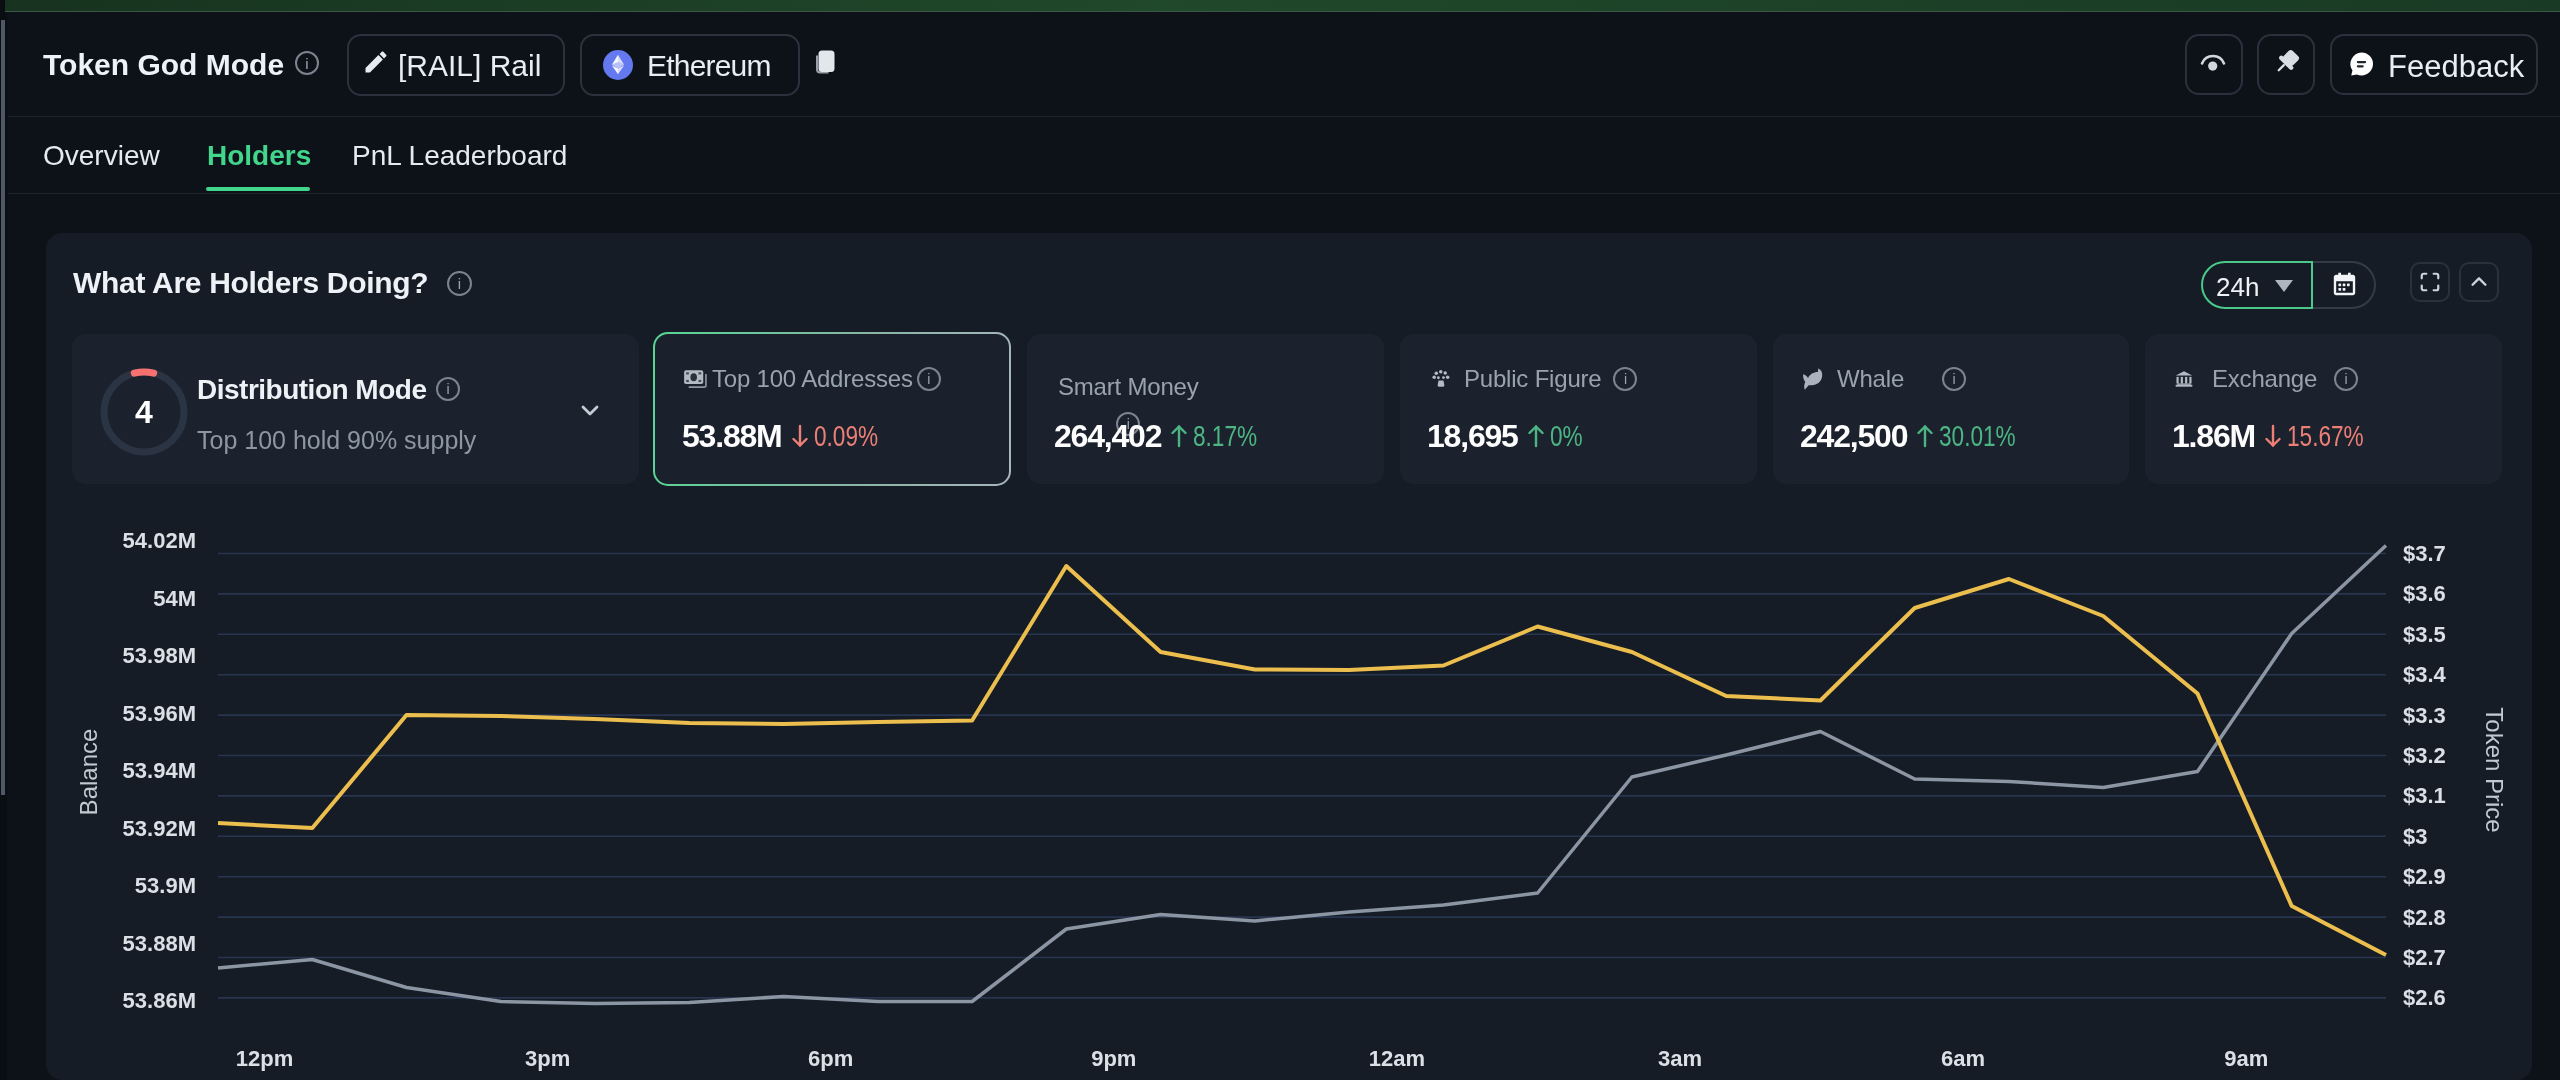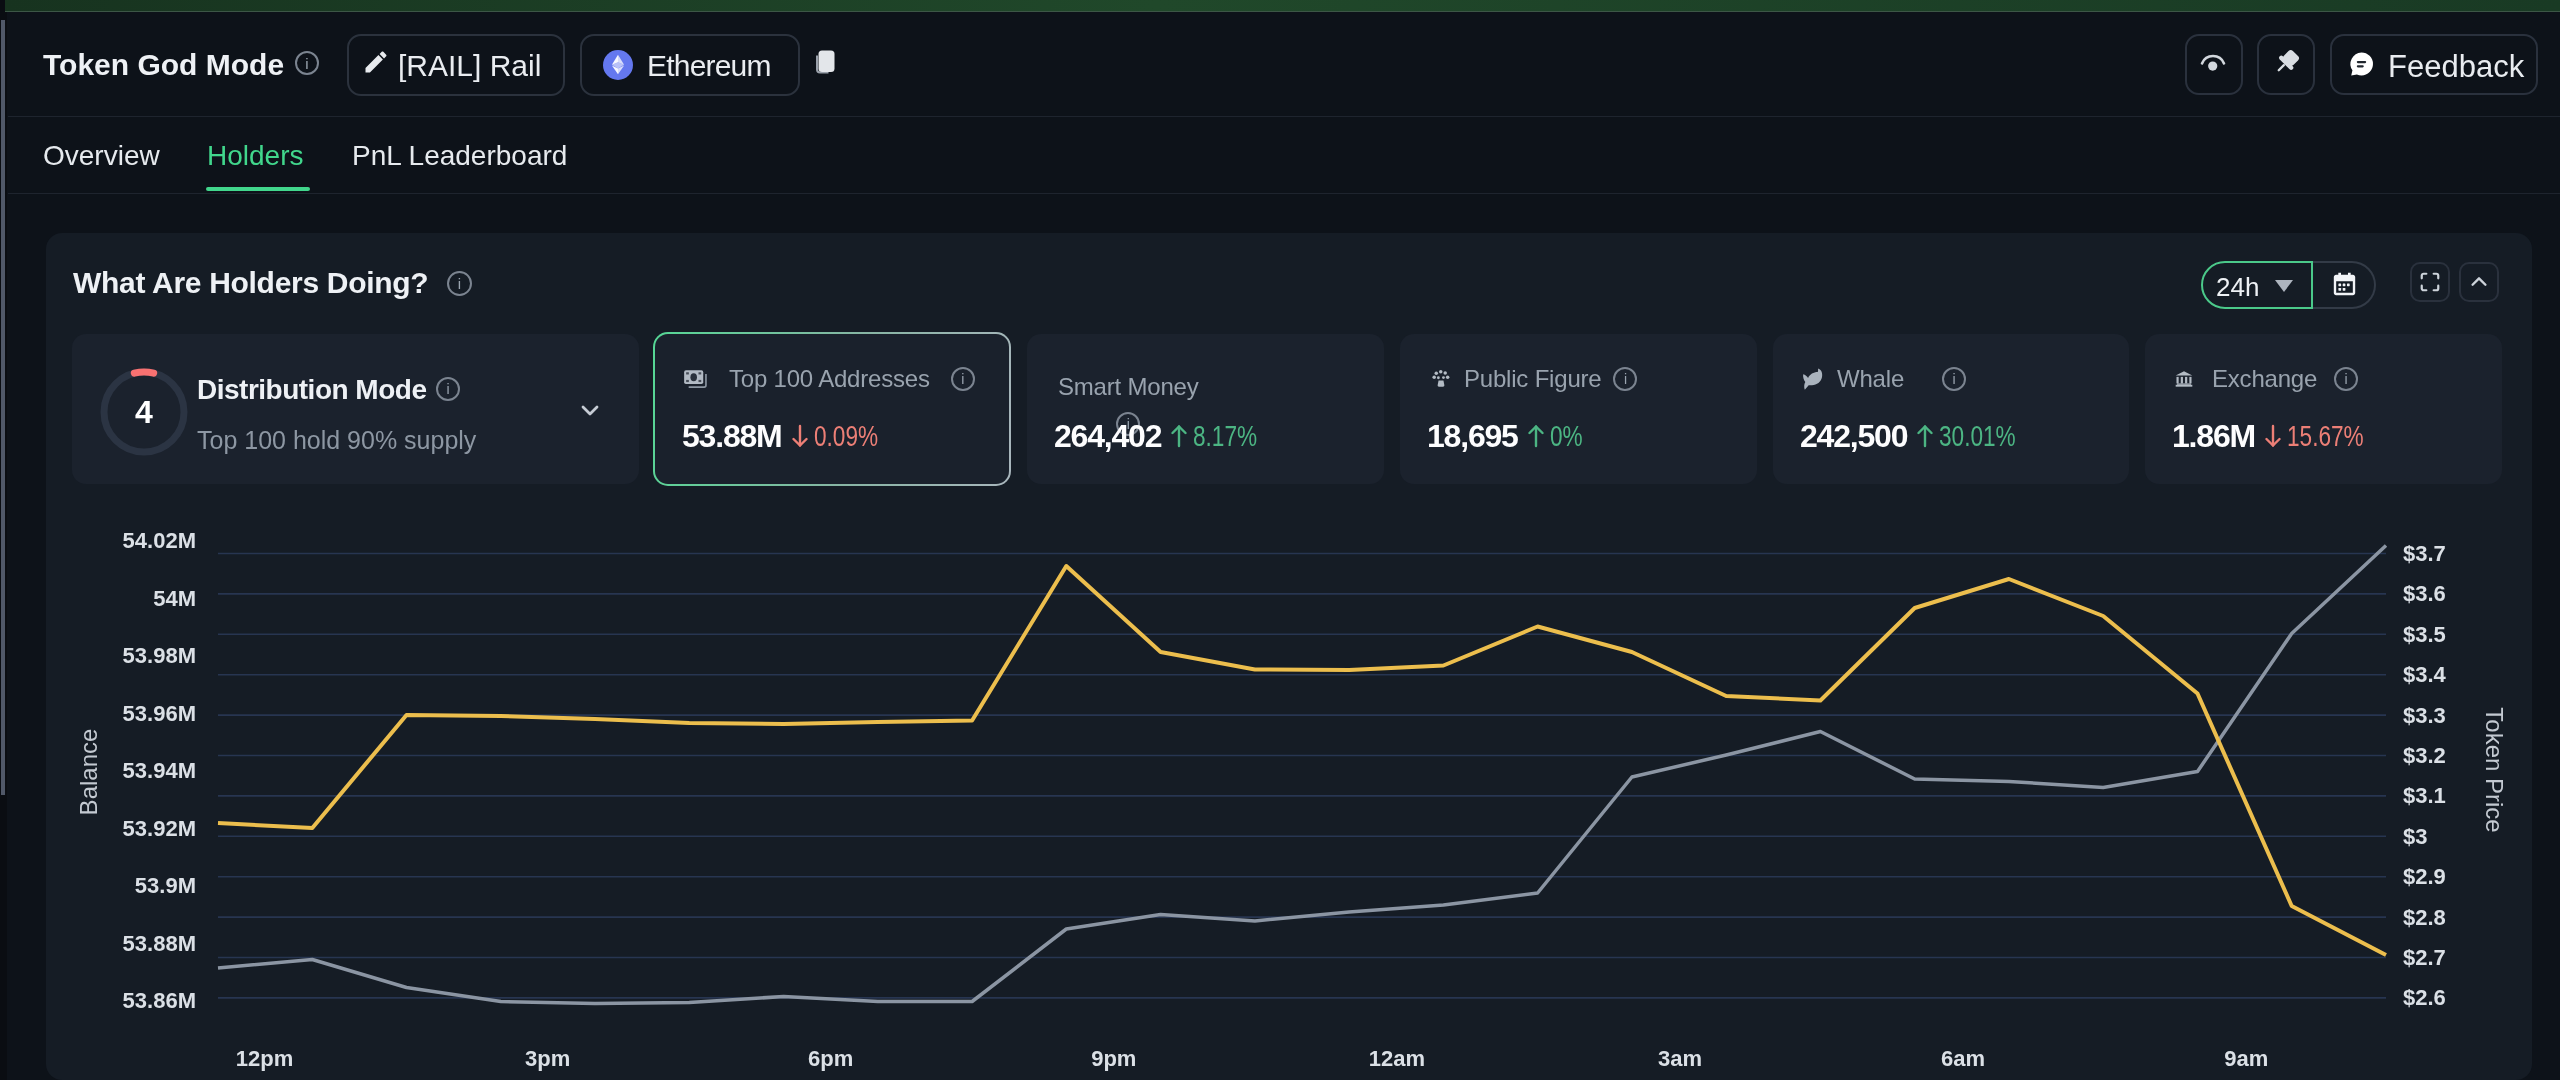--- a/index.html
+++ b/index.html
@@ -70,21 +70,21 @@
       <path fill="#fff" d="M12 2a9.5 9.5 0 0 1 0 19 9.6 9.6 0 0 1-3.8-.8L3.5 21l1-4.2A9.5 9.5 0 0 1 12 2z"></path>
       <g stroke="#20262e" stroke-width="1.8" stroke-linecap="round">
         <line x1="9" y1="10" x2="15" y2="10"></line>
         <line x1="9" y1="13.5" x2="13" y2="13.5"></line>
       </g>
     </svg>
   <div class="abs" style="left:2388px;top:49px;font-size:31px;color:#e9ecf0;">Feedback</div>
 
   <div class="abs" style="left:8px;top:117px;width:2552px;height:77px;border-bottom:1px solid #1e242e;"></div>
   <div class="abs" style="left:43px;top:140px;font-size:28px;color:#e6eaee;">Overview</div>
-  <div class="abs" style="left:207px;top:140px;font-size:28px;font-weight:400;color:#41d68c;">Holders</div>
+  <div class="abs" style="left:207px;top:140px;font-size:28px;font-weight:700;color:#41d68c;">Holders</div>
   <div class="abs" style="left:206px;top:187px;width:104px;height:4px;border-radius:2px;background:#41d68c;"></div>
   <div class="abs" style="left:352px;top:140px;font-size:28px;color:#e6eaee;">PnL Leaderboard</div>
 
   <div class="abs" style="left:46px;top:233px;width:2486px;height:847px;background:#151c25;border-radius:16px;"></div>
 
   <div class="abs" style="left:73px;top:266px;font-size:30px;font-weight:700;letter-spacing:-0.3px;color:#eef1f5;">What Are Holders Doing?</div>
   <div class="abs info" style="left:447px;top:271px;width:25px;height:25px;font-size:15px;line-height:22px;">i</div>
 
   <div class="abs" style="left:2201px;top:261px;width:112px;height:48px;border:2px solid #4bc98a;border-radius:24px 0 0 24px;"></div>
   <div class="abs" style="left:2216px;top:272px;font-size:26px;color:#eef1f5;">24h</div>
@@ -126,21 +126,21 @@
     <path d="M 35.3 6.2 A 40 40 0 0 1 54.7 6.2" fill="none" stroke="#f87171" stroke-width="7" stroke-linecap="round"></path>
   </svg>
   <div class="abs" style="left:99px;top:367px;width:90px;height:90px;text-align:center;line-height:90px;font-size:32px;font-weight:700;color:#fff;">4</div>
   <div class="abs" style="left:197px;top:374px;font-size:28px;font-weight:700;letter-spacing:-0.5px;color:#eef1f5;">Distribution Mode</div>
   <div class="abs info" style="left:436px;top:377px;width:24px;height:24px;font-size:14px;line-height:21px;">i</div>
   <div class="abs" style="left:197px;top:426px;font-size:25px;color:#8d97a3;">Top 100 hold 90% supply</div>
   <svg class="abs" style="left:576px;top:398px;" width="28" height="24" viewBox="0 0 24 24" fill="none" stroke="#c6ccd4" stroke-width="2.8" stroke-linecap="round" stroke-linejoin="round">
       <polyline points="5,9 12,16 19,9"></polyline>
     </svg>
 
-  <div class="trow" style="left:683px;top:362px;height:34px;gap:21px;">
+  <div class="trow" style="left:683px;top:362px;height:34px;gap:4px;">
     <svg width="25" height="20" viewBox="0 0 27 22">
         <path d="M25 5.5v12.5a2 2 0 0 1-2 2H6" fill="none" stroke="#8d97a3" stroke-width="1.8"></path>
         <rect x="1" y="1.5" width="21" height="15" rx="2" fill="#b2bac4"></rect>
         <ellipse cx="11.5" cy="9" rx="3.6" ry="4.4" fill="#2a313c"></ellipse>
         <rect x="3.2" y="3.6" width="3" height="2.4" fill="#2a313c" opacity="0.8"></rect>
         <rect x="16.8" y="3.6" width="3" height="2.4" fill="#2a313c" opacity="0.8"></rect>
         <rect x="3.2" y="12" width="3" height="2.4" fill="#2a313c" opacity="0.8"></rect>
         <rect x="16.8" y="12" width="3" height="2.4" fill="#2a313c" opacity="0.8"></rect>
       </svg>
     <div class="tlabel">Top 100 Addresses</div>

